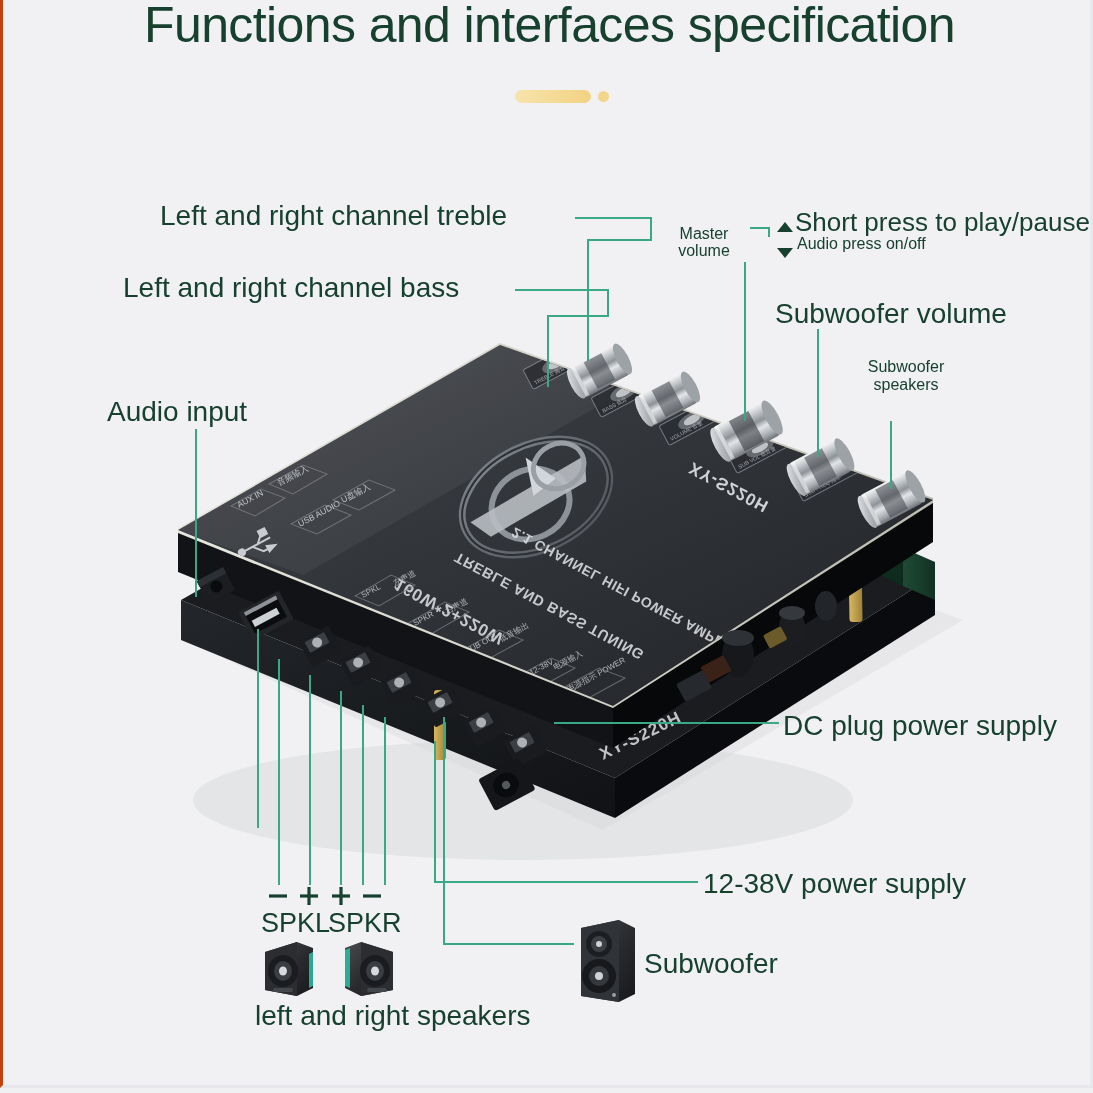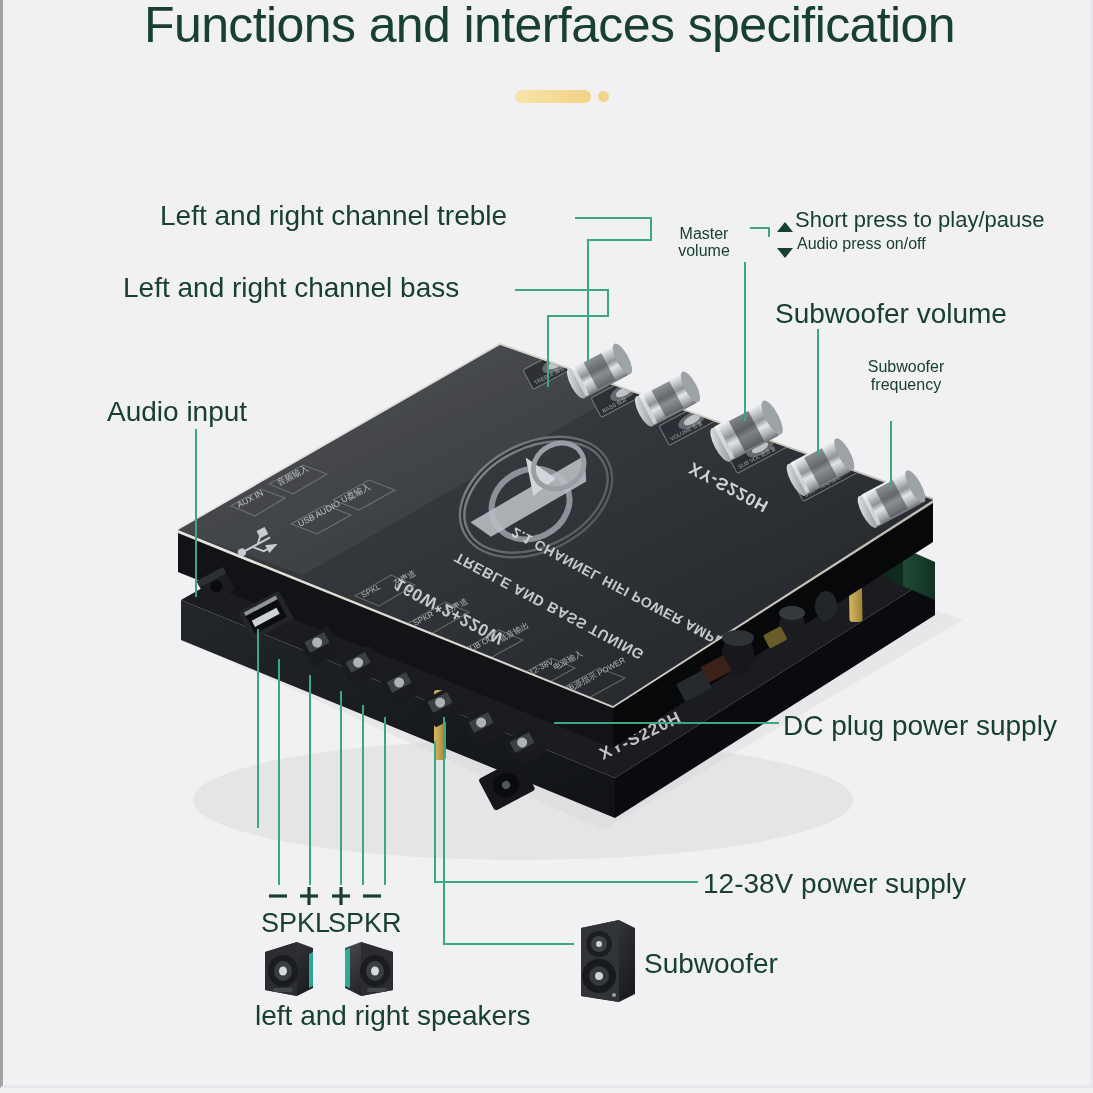--- a/index.html
+++ b/index.html
@@ -7,21 +7,21 @@
     width:1093px;height:1093px;
     background:#f0f0f2;
     font-family:"Liberation Sans", sans-serif;
     overflow:hidden;
     position:relative;
   }
   #frame{
     position:absolute; left:0; top:0; width:1093px; height:1088px;
     background:#f1f1f3;
     box-sizing:border-box;
-    border-left:3px solid #a3a3a3;
+    border-left:3px solid #c2410c;
     border-right:3px solid #e7e8ec;
     border-bottom:3px solid #e7e8ec;
   }
   #stage{position:absolute;left:0;top:0;width:1093px;height:1093px;}
 
   .title{
     position:absolute;
     left:0; top:-4px; width:1093px;
     text-align:center;
     color:#17402f;
@@ -39,21 +39,21 @@
   .lbl{
     position:absolute;
     color:#17402f;
     font-size:16px;
     line-height:1.12;
     font-weight:400;
     white-space:nowrap;
     font-family:"Liberation Sans", sans-serif;
   }
   .lbl.big{font-size:28px;}
-  .lbl.sm{font-size:22px;}
+  .lbl.sm{font-size:26px;}
   .lbl.ctr{text-align:center;}
 
   svg.overlay{position:absolute;left:0;top:0;width:1093px;height:1093px;pointer-events:none;}
 </style>
 </head>
 <body>
 
 <div id="frame">
   <div id="stage">
 
@@ -452,21 +452,21 @@
       <span>volume</span>
     </div>
 
     <div class="lbl sm" style="left:792px;top:208px;">Short press to play/pause</div>
     <div class="lbl" style="left:794px;top:235px;">Audio press on/off</div>
 
     <div class="lbl big" style="left:772px;top:298px;">Subwoofer volume</div>
 
     <div class="lbl ctr" style="left:828px;top:358px;width:150px;line-height:1.1;">
       <span>Subwoofer</span><br>
-      <span>frequency</span>
+      <span>speakers</span>
     </div>
 
     <div class="lbl big" style="left:104px;top:396px;">Audio input</div>
 
 
     <div class="lbl big" style="left:780px;top:710px;">DC plug power supply</div>
 
     <div class="lbl big" style="left:700px;top:868px;">12-38V power supply</div>
 
     <div class="lbl big" style="left:641px;top:948px;">Subwoofer</div>

